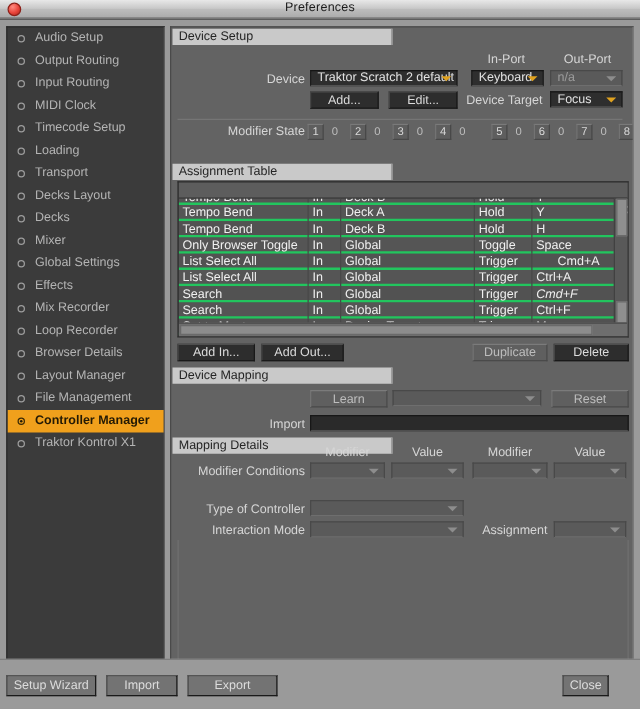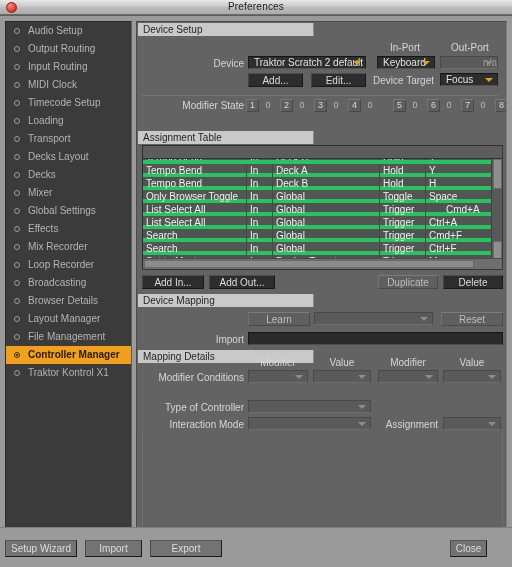--- a/index.html
+++ b/index.html
@@ -148,21 +148,21 @@
     background: #5d5d5d; border-bottom: 1px solid #323232;
   }
   .th {
     position: absolute; top: 16px; height: 13px; line-height: 13px;
     font-size: 10px; color: #e8e8e8; padding-left: 3px;
     border-right: 6px solid #d946ef; white-space: nowrap; overflow: hidden;
   }
   .rows { position: absolute; left: 0; top: 13px; width: 350px; }
   .trow {
     position: relative; height: 13px; width: 350px;
-    border-bottom: 4px solid #22c55e;
+    border-bottom: 2px solid #22c55e;
     background: #555555;
   }
   .trow.alt { background: #525252; }
   .td {
     position: absolute; top: 0; height: 13px; line-height: 13px;
     font-size: 10px; color: #f0f0f0; padding-left: 3px;
     border-right: 1px solid #484848;
     white-space: nowrap; overflow: hidden;
   }
   .partial-row { height: 5px; overflow: hidden; }
@@ -230,21 +230,20 @@
       <div class="side-item"><span class="bullet"></span><span>Timecode Setup</span></div>
       <div class="side-item"><span class="bullet"></span><span>Loading</span></div>
       <div class="side-item"><span class="bullet"></span><span>Transport</span></div>
       <div class="side-item"><span class="bullet"></span><span>Decks Layout</span></div>
       <div class="side-item"><span class="bullet"></span><span>Decks</span></div>
       <div class="side-item"><span class="bullet"></span><span>Mixer</span></div>
       <div class="side-item"><span class="bullet"></span><span>Global Settings</span></div>
       <div class="side-item"><span class="bullet"></span><span>Effects</span></div>
       <div class="side-item"><span class="bullet"></span><span>Mix Recorder</span></div>
       <div class="side-item"><span class="bullet"></span><span>Loop Recorder</span></div>
-      <div class="side-item"><span class="bullet"></span><span>Broadcasting</span></div>
       <div class="side-item"><span class="bullet"></span><span>Browser Details</span></div>
       <div class="side-item"><span class="bullet"></span><span>Layout Manager</span></div>
       <div class="side-item"><span class="bullet"></span><span>File Management</span></div>
       <div class="side-item selected"><span class="bullet"></span><span>Controller Manager</span></div>
       <div class="side-item"><span class="bullet"></span><span>Traktor Kontrol X1</span></div>
     </div>
 
   <div class="panel">
 
     <div class="section-tab" style="top:1px;">Device Setup</div>
@@ -258,21 +257,21 @@
     <div class="btn" style="left:111px; top:51px; width:55px;">Add...</div>
     <div class="btn" style="left:174px; top:51px; width:55px;">Edit...</div>
 
     <div class="lbl lbl-c" style="left:240px; top:20px; width:56px;">In-Port</div>
     <div class="lbl lbl-c" style="left:305px; top:20px; width:56px;">Out-Port</div>
 
     <div class="ctl" style="left:240px; top:34px; width:58px;">
       <span>Keyboard</span>
       <span class="arw"></span>
     </div>
-    <div class="ctl disabled" style="left:303px; top:34px; width:58px;text-align:right;">
+    <div class="ctl disabled" style="left:303px; top:34px; width:58px;">
       <span>n/a</span>
       <span class="arw"></span>
     </div>
 
     <div class="lbl" style="left:225px; top:53px; width:72px;">Device Target</div>
     <div class="ctl" style="left:303px; top:51px; width:58px;">
       <span>Focus</span>
       <span class="arw"></span>
     </div>
 
@@ -370,21 +369,21 @@
             <div class="td" style="left: 130px; width: 107px;">Global</div>
             <div class="td" style="left: 237px; width: 46px;">Trigger</div>
             <div class="td" style="left: 283px; width: 67px;">Ctrl+A</div>
             <div class="td" style="left: 350px; width: 30px;"></div>
           </div>
           <div class="trow alt">
             <div class="td" style="left: 0px; width: 104px;">Search</div>
             <div class="td" style="left: 104px; width: 26px;">In</div>
             <div class="td" style="left: 130px; width: 107px;">Global</div>
             <div class="td" style="left: 237px; width: 46px;">Trigger</div>
-            <div class="td" style="left: 283px; width: 67px;">Cmd+F</div>
+            <div class="td" style="left: 283px; width: 67px; font-style: italic;">Cmd+F</div>
             <div class="td" style="left: 350px; width: 30px;"></div>
           </div>
           <div class="trow">
             <div class="td" style="left: 0px; width: 104px;">Search</div>
             <div class="td" style="left: 104px; width: 26px;">In</div>
             <div class="td" style="left: 130px; width: 107px;">Global</div>
             <div class="td" style="left: 237px; width: 46px;">Trigger</div>
             <div class="td" style="left: 283px; width: 67px;">Ctrl+F</div>
             <div class="td" style="left: 350px; width: 30px;"></div>
           </div>

